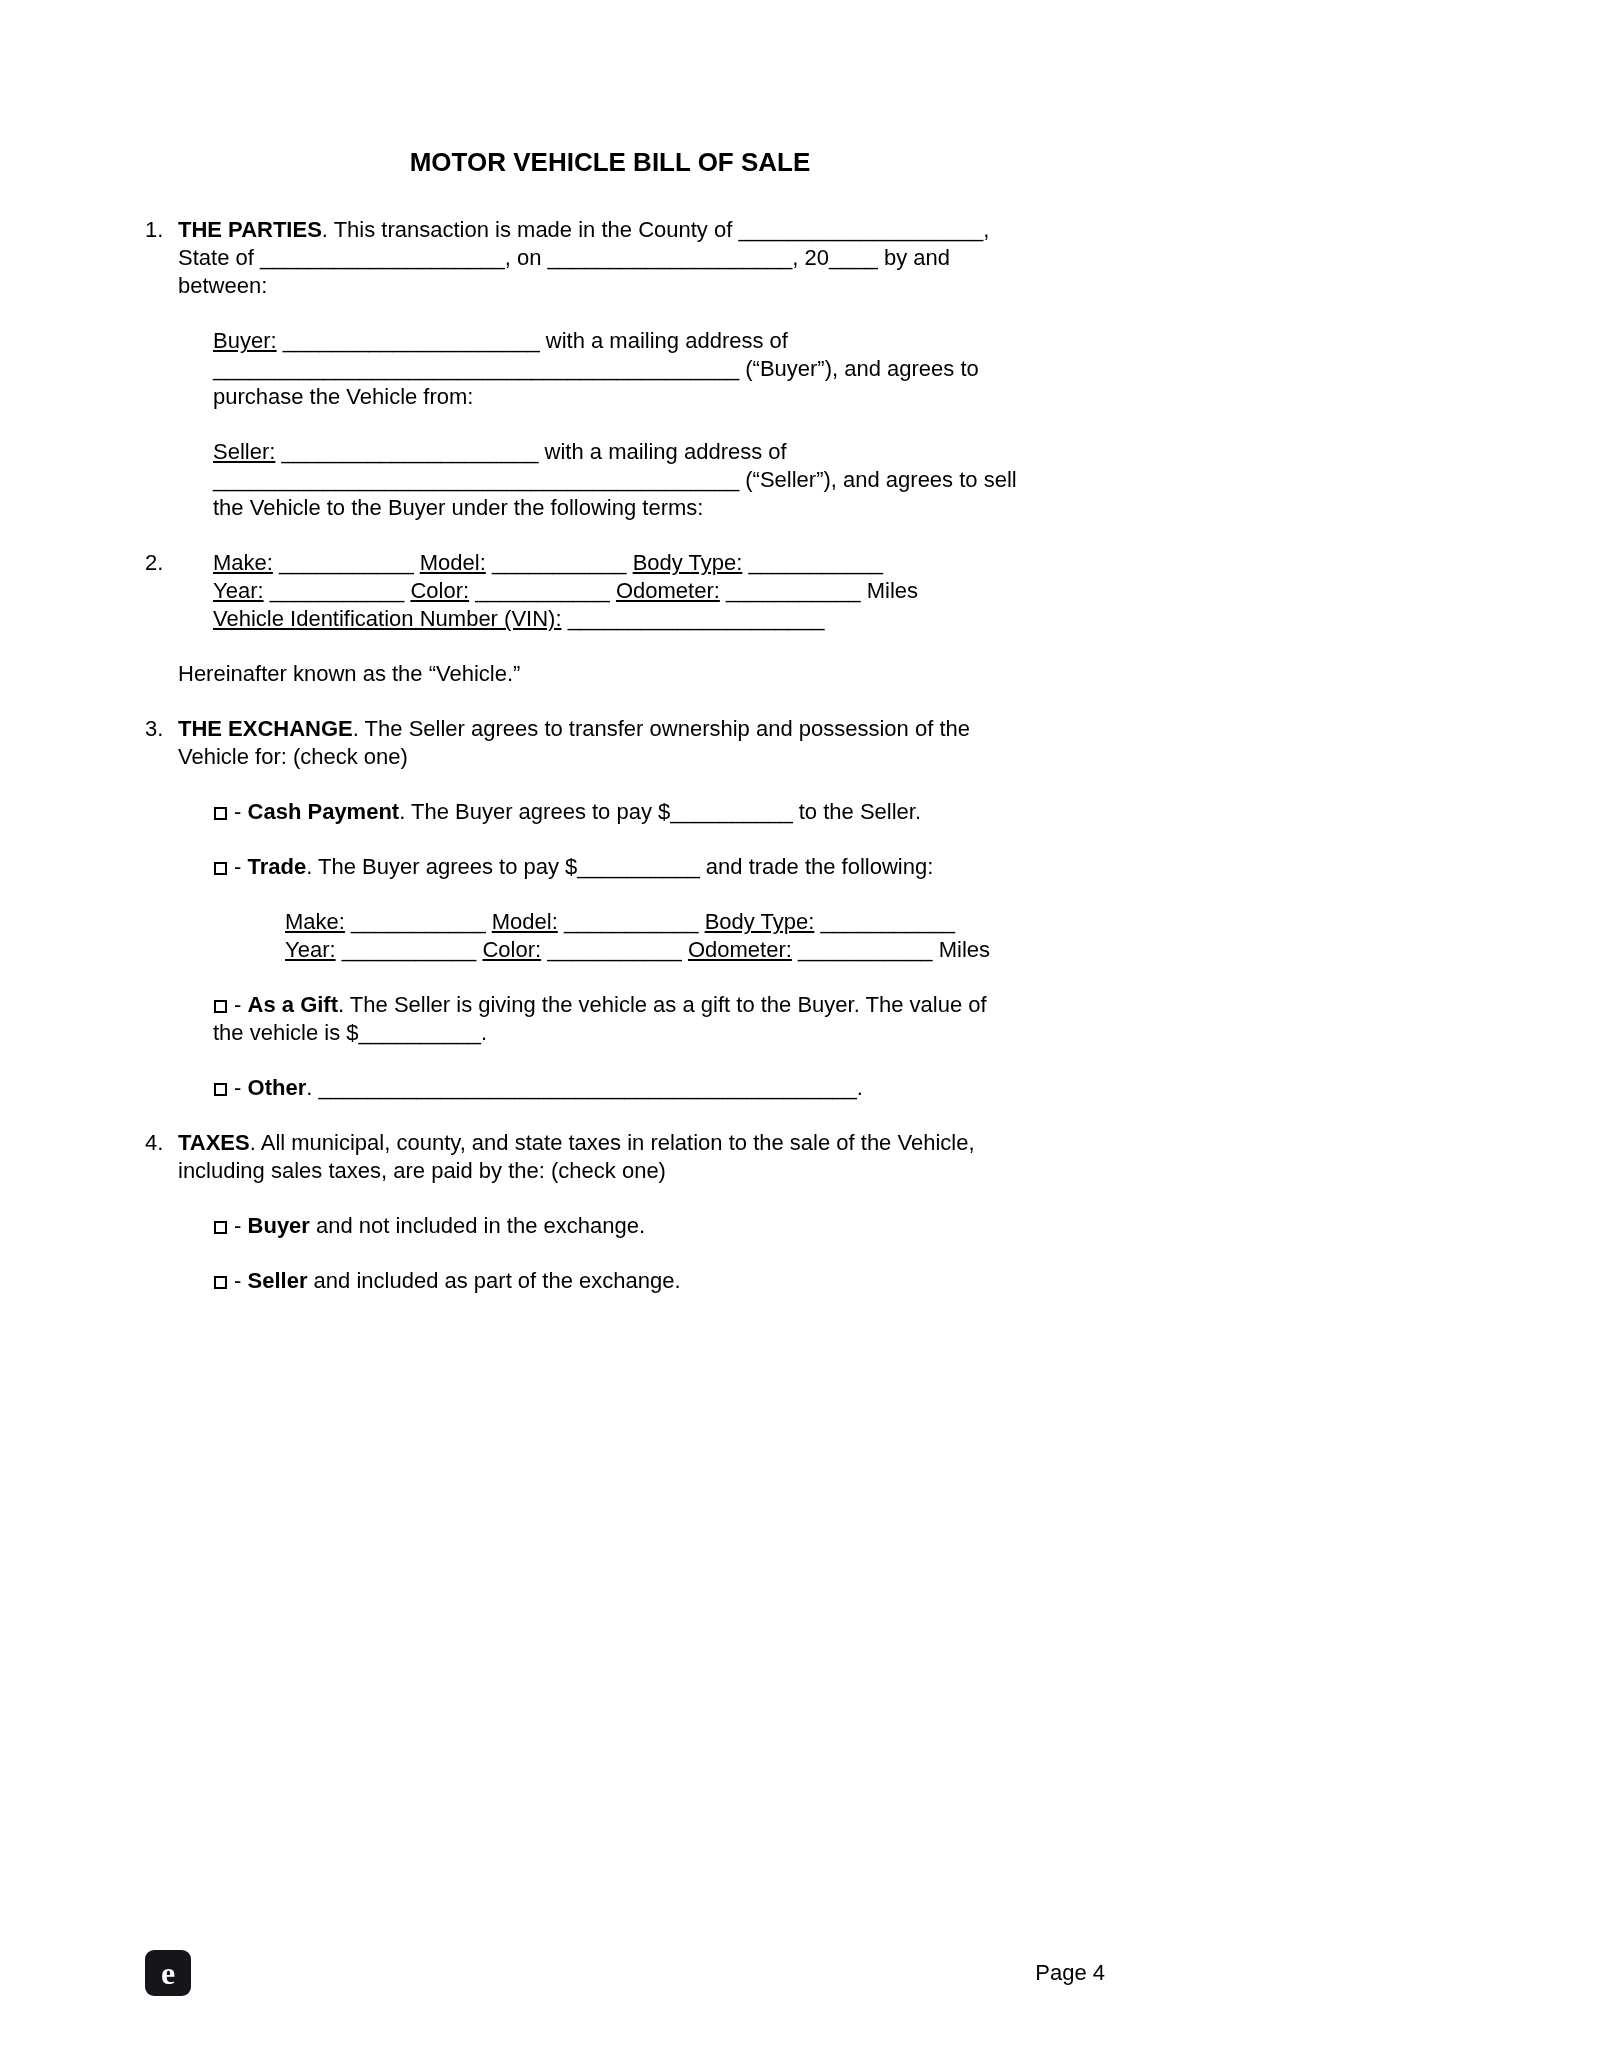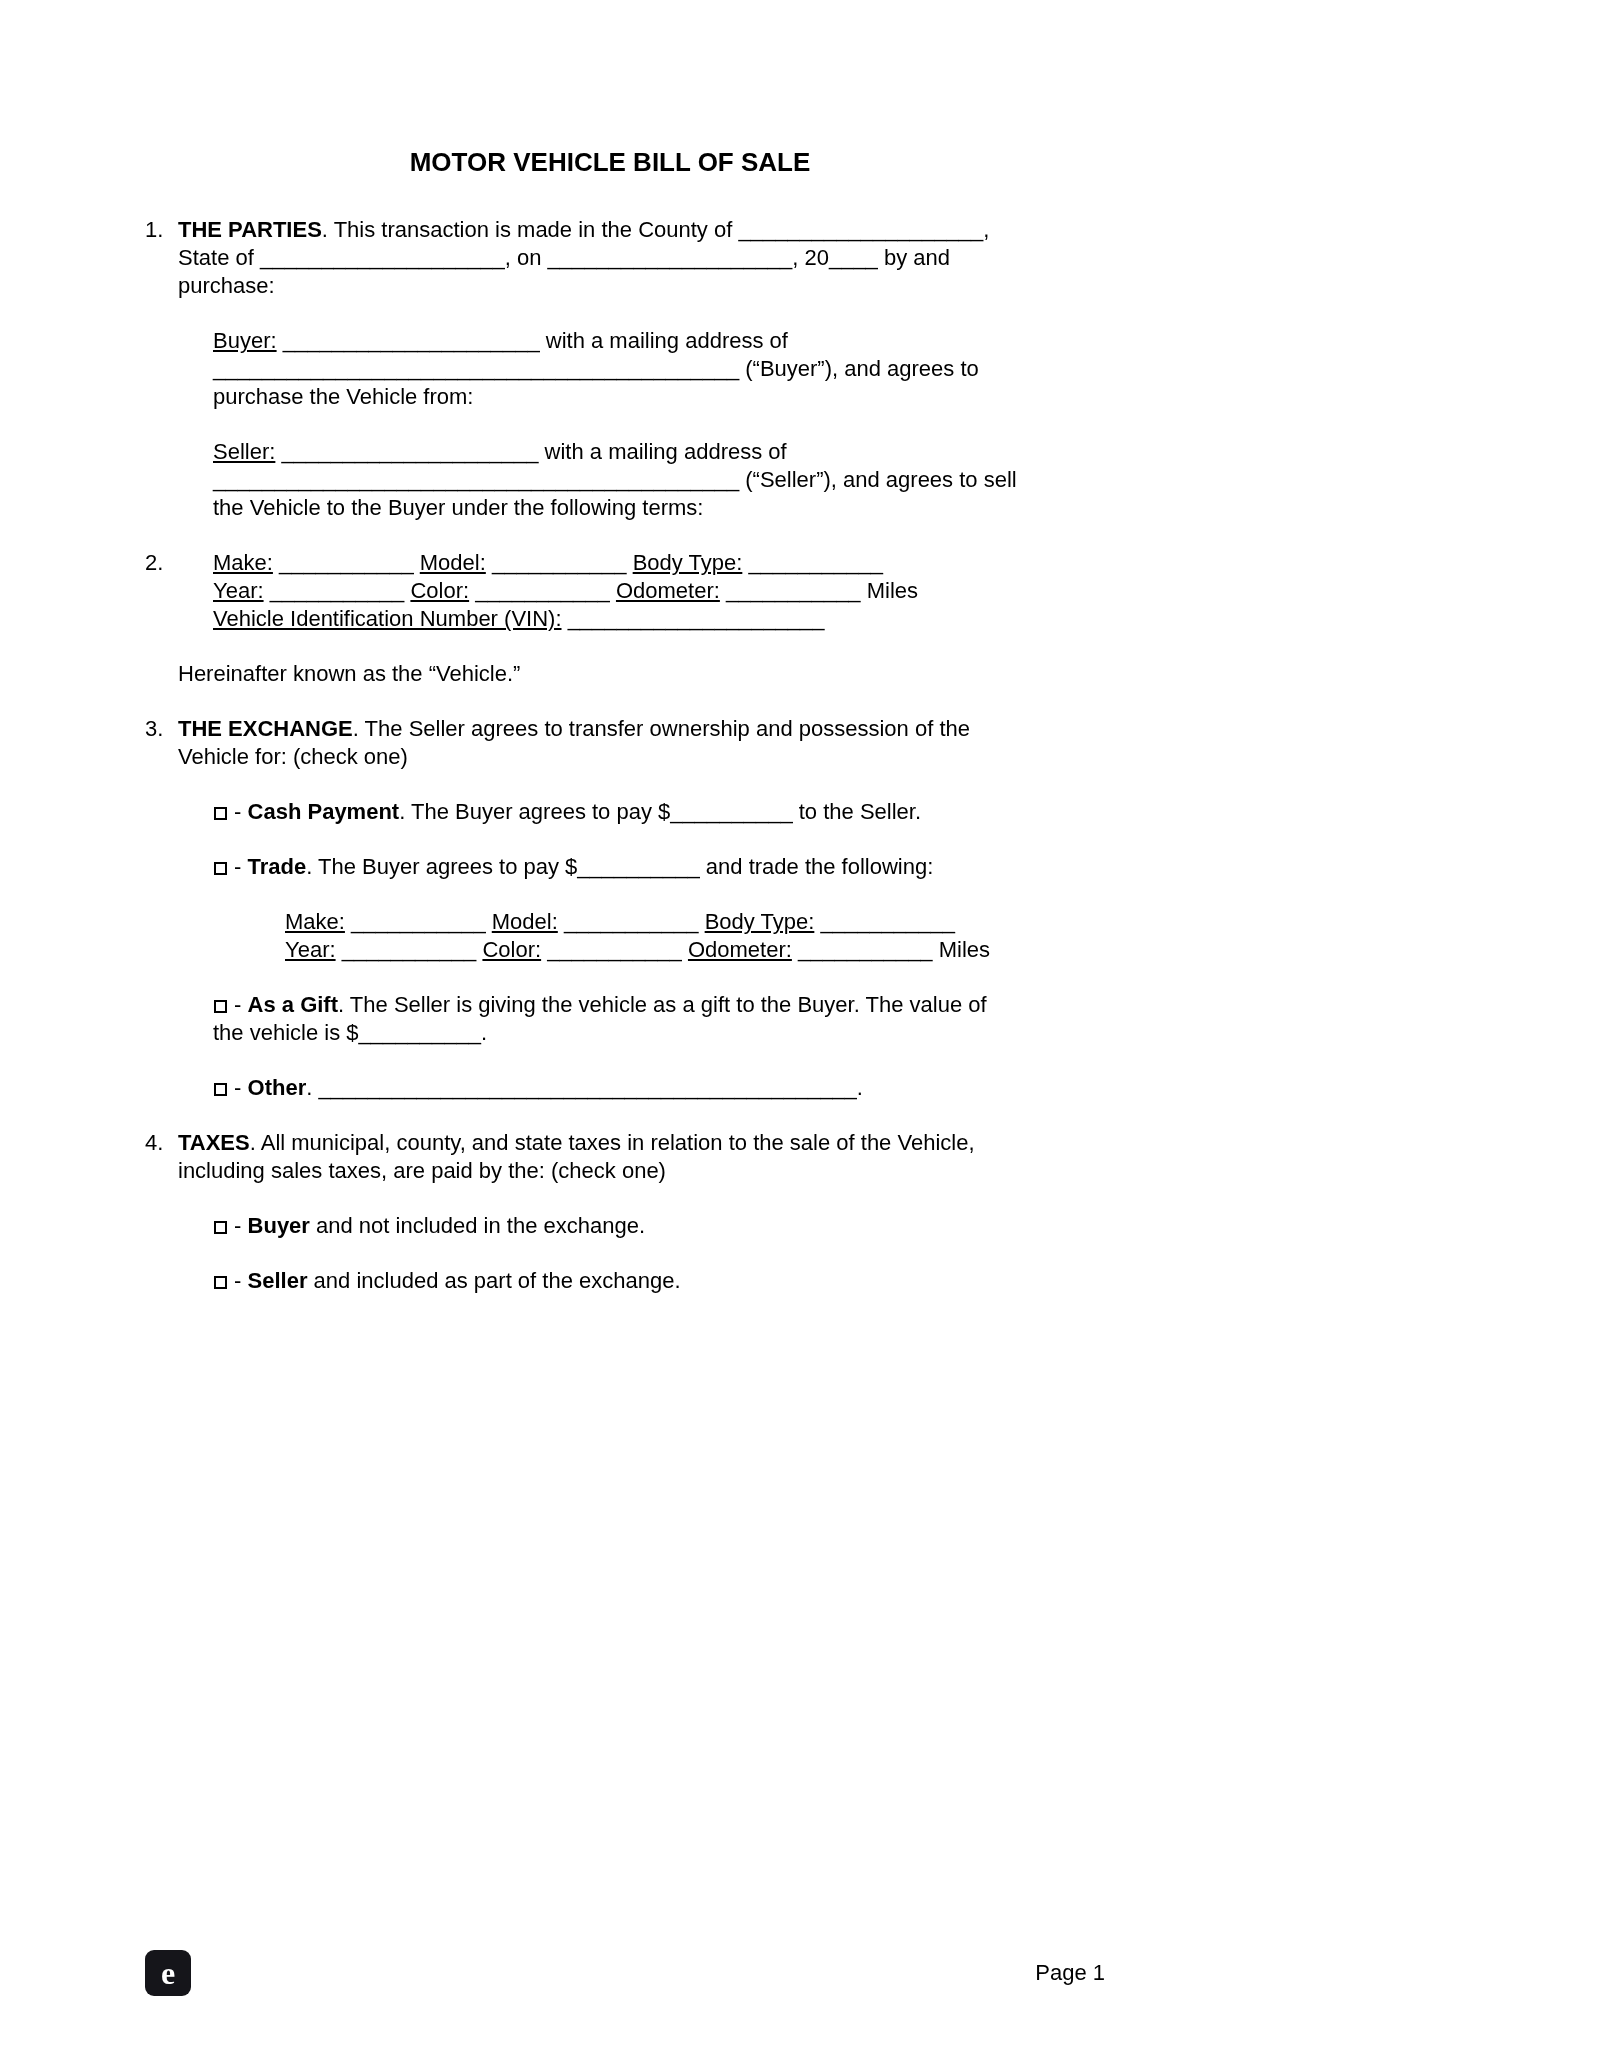--- a/index.html
+++ b/index.html
@@ -71,21 +71,21 @@
 </head>
 <body>
 
 <div class="page">
   <div class="content">
 
     <h1 class="title">MOTOR VEHICLE BILL OF SALE</h1>
 
     <section class="sec">
       <span class="num">1.</span>
-      <p class="para"><span class="b">THE PARTIES</span><span>. This transaction is made in the County of </span><span class="bl">____________________</span><span>,</span><br><span>State of </span><span class="bl">____________________</span><span>, on </span><span class="bl">____________________</span><span>, 20</span><span class="bl">____</span><span> by and</span><br><span>purchase:</span></p>
+      <p class="para"><span class="b">THE PARTIES</span><span>. This transaction is made in the County of </span><span class="bl">____________________</span><span>,</span><br><span>State of </span><span class="bl">____________________</span><span>, on </span><span class="bl">____________________</span><span>, 20</span><span class="bl">____</span><span> by and</span><br><span>between:</span></p>
       <p class="para ind1"><span class="u">Buyer:</span><span> </span><span class="bl">_____________________</span><span> with a mailing address of</span><br><span class="bl">___________________________________________</span><span> (“Buyer”), and agrees to</span><br><span>purchase the Vehicle from:</span></p>
       <p class="para ind1"><span class="u">Seller:</span><span> </span><span class="bl">_____________________</span><span> with a mailing address of</span><br><span class="bl">___________________________________________</span><span> (“Seller”), and agrees to sell</span><br><span>the Vehicle to the Buyer under the following terms:</span></p>
     </section>
 
     <section class="sec">
       <span class="num">2.</span>
       <p class="para ind1"><span class="u">Make:</span><span> </span><span class="bl">___________</span><span> </span><span class="u">Model:</span><span> </span><span class="bl">___________</span><span> </span><span class="u">Body Type:</span><span> </span><span class="bl">___________</span><br><span class="u">Year:</span><span> </span><span class="bl">___________</span><span> </span><span class="u">Color:</span><span> </span><span class="bl">___________</span><span> </span><span class="u">Odometer:</span><span> </span><span class="bl">___________</span><span> Miles</span><br><span class="u">Vehicle Identification Number (VIN):</span><span> </span><span class="bl">_____________________</span></p>
       <p class="para"><span>Hereinafter known as the “Vehicle.”</span></p>
     </section>
 
@@ -105,15 +105,15 @@
       <p class="para ind1"><span class="cb"></span><span> - </span><span class="b">Buyer</span><span> and not included in the exchange.</span></p>
       <p class="para ind1"><span class="cb"></span><span> - </span><span class="b">Seller</span><span> and included as part of the exchange.</span></p>
     </section>
 
   </div>
 
   <div class="footer">
     <div class="logo">
       <span>e</span>
     </div>
-    <div class="page-num">Page 1</div>
+    <div class="page-num">Page 4</div>
   </div>
 </div>
 
 </body></html>

